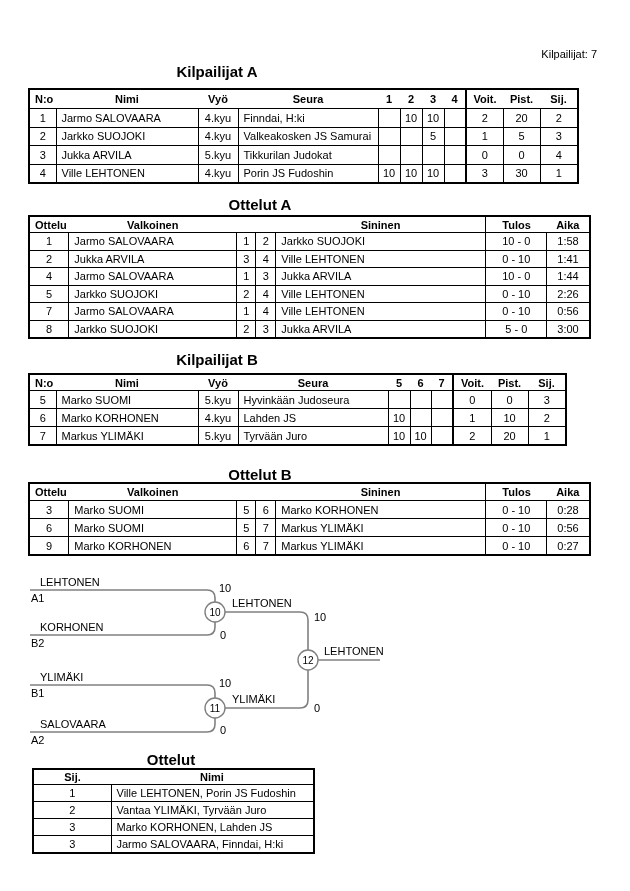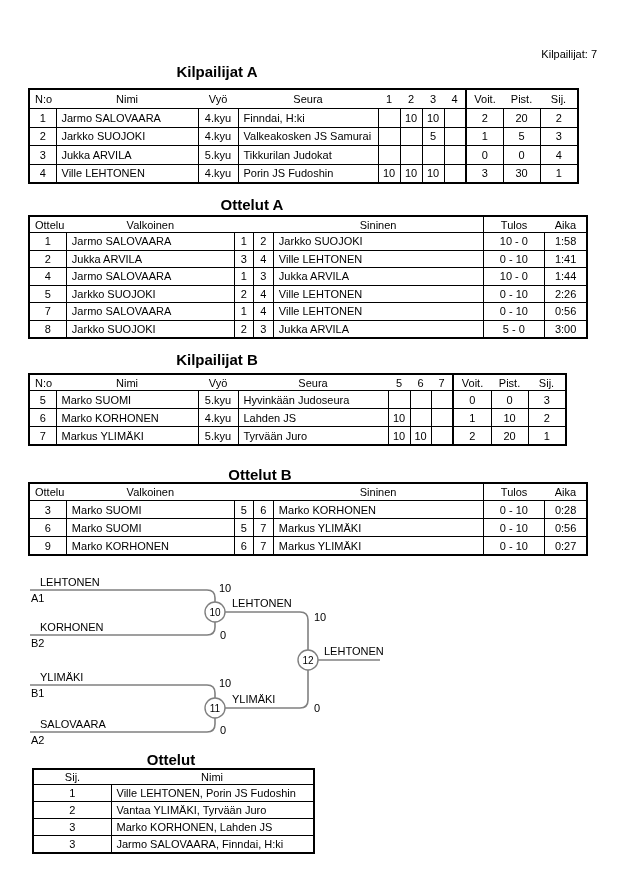--- a/index.html
+++ b/index.html
@@ -5,30 +5,30 @@
   html,body { margin:0; padding:0; background:#fff; }
   .page { position:relative; width:630px; height:891px; background:#fff;
           font-family:"Liberation Sans", sans-serif; color:#000; overflow:hidden; }
 
   .main-title { position:absolute; left:0; top:20px; width:630px; text-align:center;
                 font-size:24px; font-weight:bold; word-spacing:9px; }
   .note { position:absolute; right:33px; top:48px; font-size:11px; font-weight:normal; }
 
   .sec { position:absolute; text-align:center; font-size:15px; font-weight:bold; width:200px; }
   #title-ka { left:117px; top:63px; }
-  #title-oa { left:152px; top:196px; }
+  #title-oa { left:160px; top:196px; }
   #title-kb { left:117px; top:351px; }
   #title-ob { left:160px; top:466px; }
   #title-t  { left:71px;  top:751px; }
 
   table.t { position:absolute; border-collapse:collapse; table-layout:fixed;
             border:2px solid #000; background:#fff; }
   table.t td, table.t th { border:1px solid #000; font-size:11px; padding:0 2px;
             text-align:center; vertical-align:middle; white-space:nowrap; overflow:hidden; }
-  table.t th { border-left:none; border-right:none; font-weight:normal; }
+  table.t th { border-left:none; border-right:none; font-weight:bold; }
   .left  { text-align:left !important; padding-left:5px !important; }
   .thickL{ border-left:2px solid #000 !important; }
   .divL  { border-left:1px solid #000 !important; }
   .noclip{ overflow:visible !important; }
   .spill { position:relative; z-index:2; background:#fff; padding-right:3px; }
 
   #tbl-ka { left:28px; top:88px; }   #tbl-ka th{height:18px;} #tbl-ka td{height:17.5px;}
   #tbl-oa { left:28px; top:215px; }  #tbl-oa th{height:15px;} #tbl-oa td{height:16.5px;}
   #tbl-kb { left:28px; top:373px; }  #tbl-kb th{height:15px;} #tbl-kb td{height:17px;}
   #tbl-ob { left:28px; top:482px; }  #tbl-ob th{height:16px;} #tbl-ob td{height:17px;}

